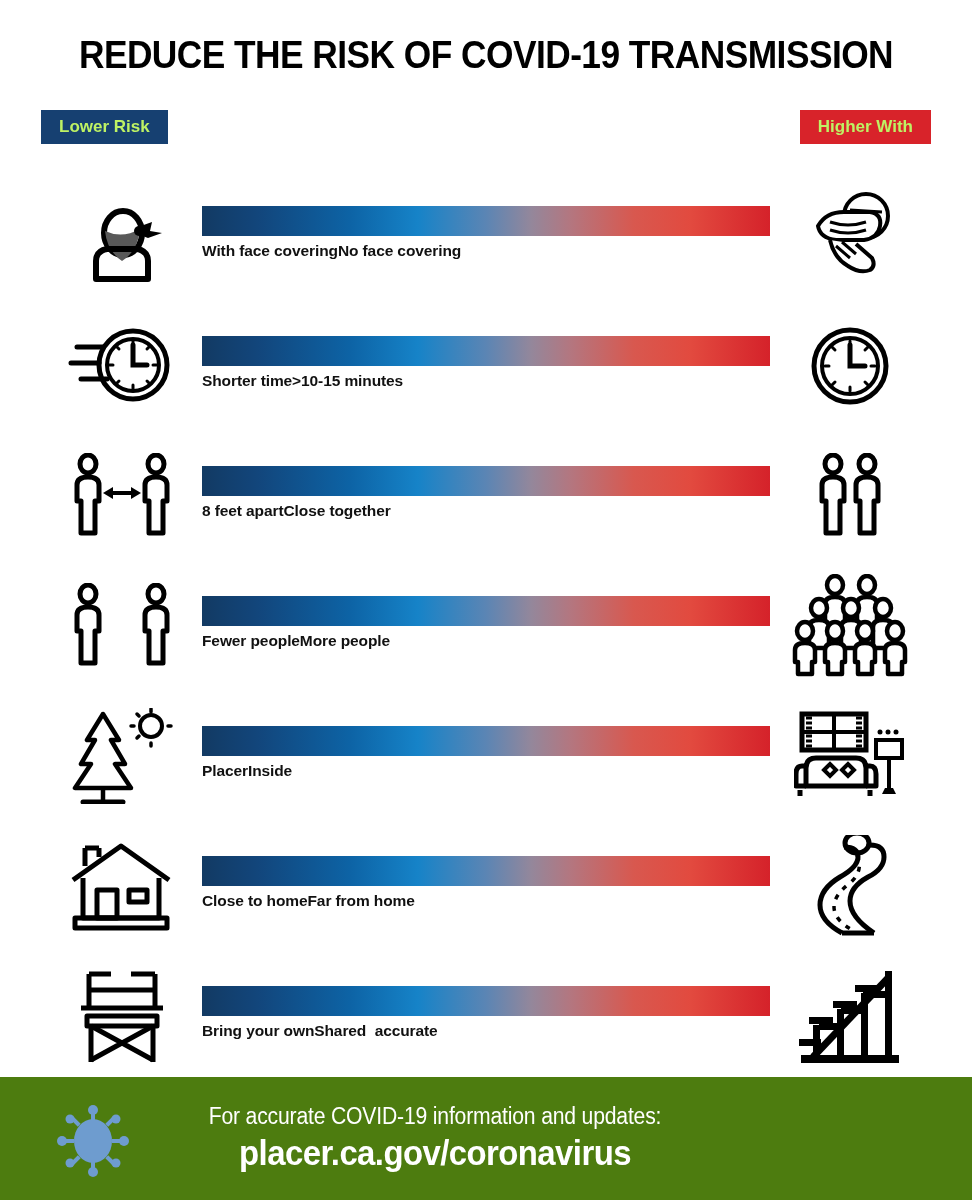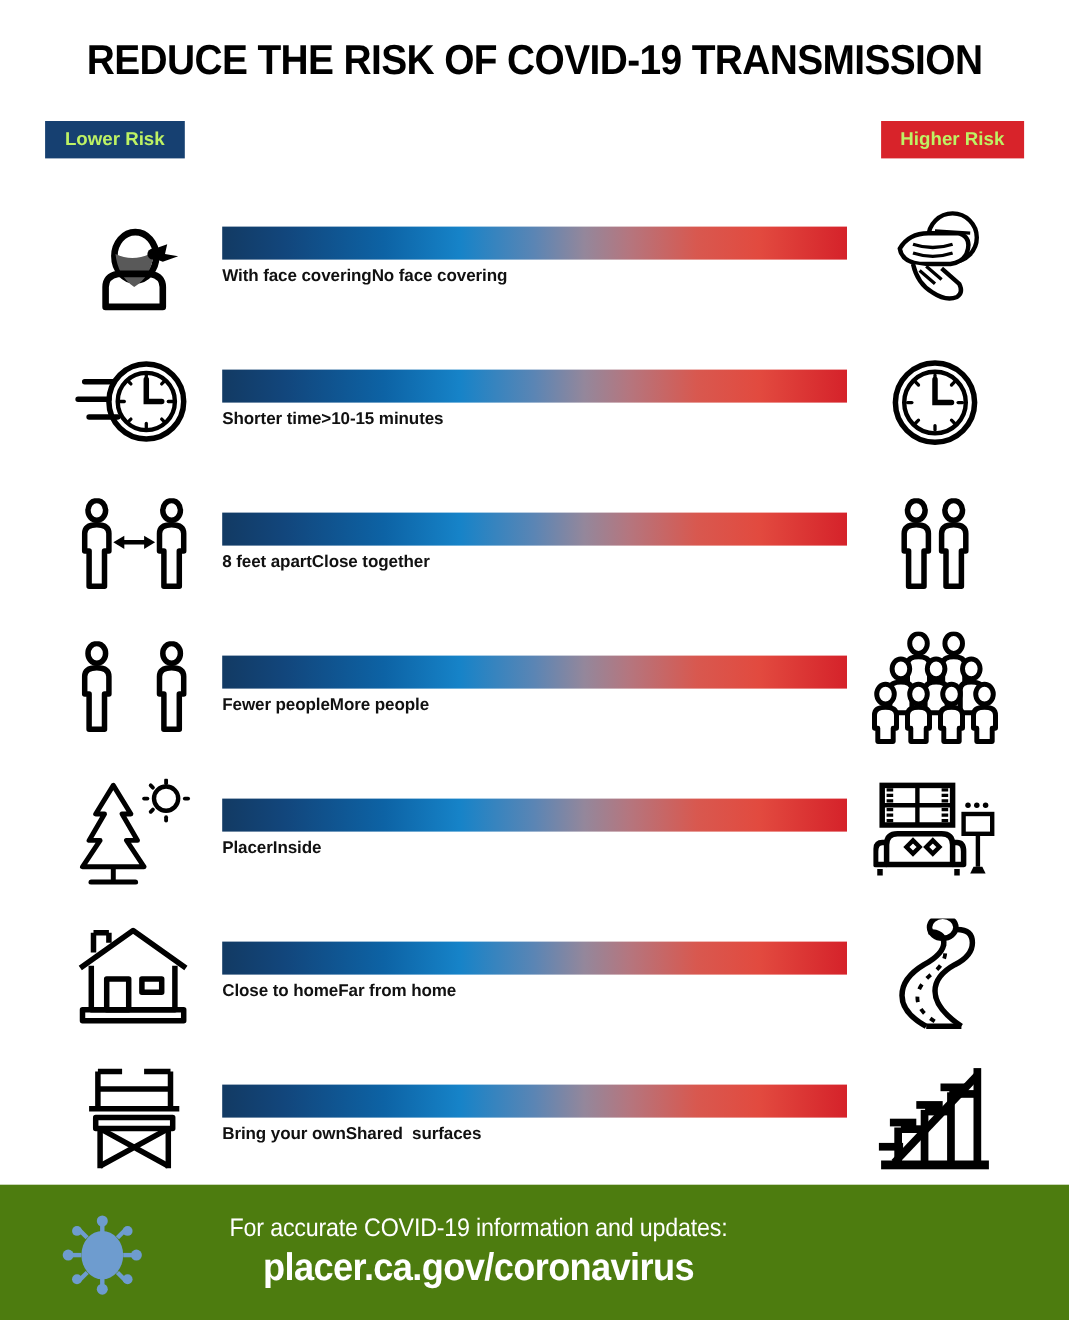--- a/index.html
+++ b/index.html
@@ -157,21 +157,21 @@
     width: 190px;
     height: 92px;
   }
 </style>
 </head>
 <body>
 
 <div class="title">REDUCE THE RISK OF COVID-19 TRANSMISSION</div>
 
 <div class="badge badge-lower">Lower Risk</div>
-<div class="badge badge-higher">Higher Risk</div>
+<div class="badge badge-higher">Higher With</div>
 
 <div class="rows">
 
   <div class="row">
     <div class="icon-left">
       <svg width="96" height="94" viewBox="0 0 96 94">
         <path d="M30 44 A19 22 0 1 1 68 44 A19 22 0 1 1 30 44 Z" fill="none" stroke="#000" stroke-width="6"></path>
         <path d="M31 42 Q48 50 66 40 Q64 62 48 72 Q33 62 31 42 Z" fill="#595959"></path>
         <path d="M64 38 L78 33 L76 42 L88 44 L74 49 L66 46 Z" fill="#000"></path>
         <circle cx="65" cy="42" r="5" fill="#000"></circle>
@@ -427,21 +427,21 @@
           <rect x="10" y="48" width="70" height="10"></rect>
           <path d="M14 58 L76 92 M76 58 L14 92"></path>
           <path d="M14 58 L14 94 M76 58 L76 94"></path>
         </g>
       </svg>
     </div>
     <div class="bar-wrap">
       <div class="bar"></div>
       <div class="bar-labels">
         <span class="bar-label">Bring your own</span>
-        <span class="bar-label">Shared  surfaces</span>
+        <span class="bar-label">Shared  accurate</span>
       </div>
     </div>
     <div class="icon-right">
       <svg width="106" height="102" viewBox="0 0 106 102">
         <g fill="#000">
           <rect x="2" y="74" width="22" height="7"></rect>
           <rect x="22" y="58" width="24" height="7"></rect>
           <rect x="44" y="42" width="24" height="7"></rect>
           <rect x="66" y="26" width="24" height="7"></rect>
           <rect x="16" y="60" width="7" height="34"></rect>

